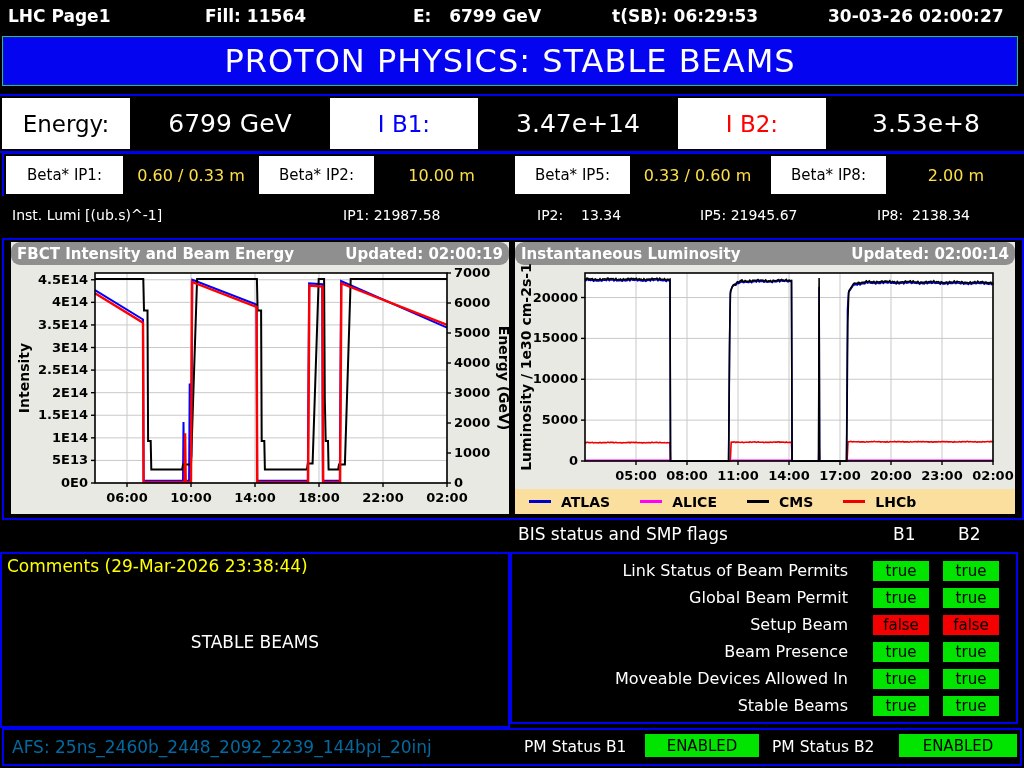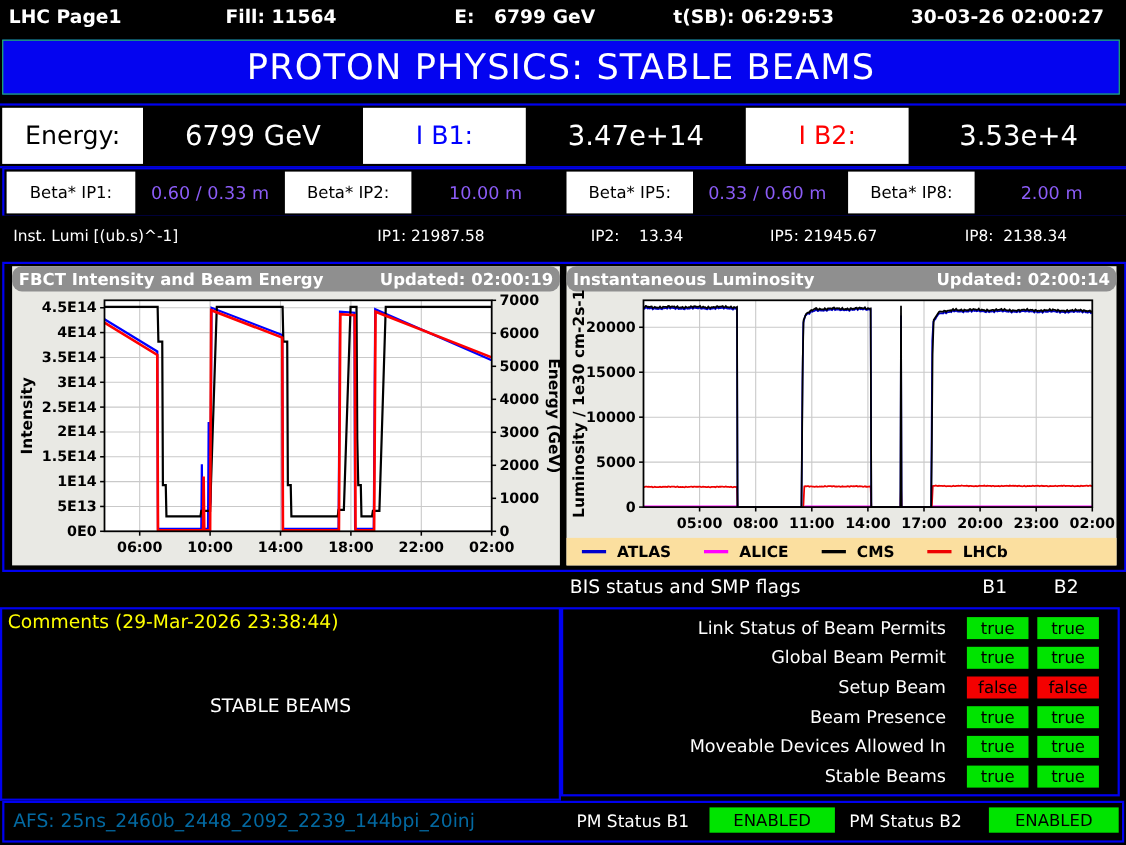--- a/index.html
+++ b/index.html
@@ -18,21 +18,21 @@
              border-top:2px solid #0000f0;border-bottom:2px solid #0000f0;
              display:flex;align-items:stretch;gap:4px;padding:2px 2px;}
   .ecell{display:flex;align-items:center;justify-content:center;white-space:pre;}
   .elabel{background:#fff;color:#000;font-size:23px;text-align:right;}
   .evalue{background:#000;color:#fff;font-size:25px;}
   
   #betarow{position:absolute;top:152px;left:2px;width:1016px;height:38px;background:#000;
            border:2px solid #0000f0;display:flex;gap:4px;padding:2px 2px;}
   .bcell{display:flex;align-items:center;justify-content:center;white-space:pre;}
   .blabel{background:#fff;color:#000;font-size:15px;}
-  .bvalue{background:#000;color:#8b5cf6;font-size:16px;text-align:right;}
+  .bvalue{background:#000;color:#fde047;font-size:16px;text-align:right;}
   
   #lumirow{position:absolute;top:196px;left:0;width:1024px;height:40px;background:#000;}
   #lumirow span{position:absolute;top:11px;font-size:14px;white-space:pre;}
   
   #chartsbox{position:absolute;top:238px;left:2px;width:1018px;height:278px;background:#000;
              border:2px solid #0000f0;}
   .panel{position:absolute;top:2px;height:272px;background:#e9e9e4;}
   #panel-left{left:7px;width:498px;}
   #panel-right{left:511px;width:500px;}
   .phead{height:23px;background:#8f8f8f;color:#fff;font-size:15px;font-weight:bold;
@@ -47,21 +47,21 @@
   #bishead span{position:absolute;top:4px;font-size:17px;}
   
   #comments{position:absolute;top:552px;left:0;width:506px;height:172px;background:#000;
             border:2px solid #0000f0;}
   #comments .ctitle{position:absolute;top:2px;left:5px;font-size:17px;color:#ff0;}
   #comments .cbody{position:absolute;top:78px;left:0;width:100%;text-align:center;font-size:17px;color:#fff;}
   
   #bisbox{position:absolute;top:552px;left:510px;width:508px;height:172px;background:#000;
           border:2px solid #0000f0;display:flex;flex-direction:column;justify-content:space-around;
           padding:3px 12px 3px 0;box-sizing:border-box;}
-  .bisrow{display:grid;grid-template-columns:1fr 62px 66px;align-items:center;}
+  .bisrow{display:grid;grid-template-columns:1fr 62px 66px;gap:6px;align-items:center;}
   .bislabel{text-align:right;padding-right:16px;font-size:16px;color:#fff;}
   .flag{display:inline-block;width:56px;justify-self:center;text-align:center;color:#000;
         font-size:15px;padding:1px 0;}
   
   #afsrow{position:absolute;top:728px;left:2px;width:1016px;height:34px;background:#000;
           border:2px solid #0000f0;}
   #afsrow .afs{position:absolute;top:7px;left:8px;font-size:17px;color:#0369a1;}
   #afsrow .pmlabel{position:absolute;top:8px;font-size:15.5px;color:#fff;}
   #afsrow .pmbadge{position:absolute;top:4px;height:23px;color:#000;font-size:15px;
                    display:flex;align-items:center;justify-content:center;}
@@ -82,21 +82,21 @@
   <div id="titlebox">
     <span class="t">PROTON PHYSICS: STABLE BEAMS</span>
   </div>
 
   <div id="energyrow">
     <div class="ecell elabel" style="width:128px">Energy:</div>
     <div class="ecell evalue" style="width:192px">6799 GeV</div>
     <div class="ecell elabel" style="width:148px;color:#0000ff">I B1:</div>
     <div class="ecell evalue" style="width:192px">3.47e+14</div>
     <div class="ecell elabel" style="width:148px;color:#ff0000">I B2:</div>
-    <div class="ecell evalue" style="flex:1">3.53e+4</div>
+    <div class="ecell evalue" style="flex:1">3.53e+8</div>
   </div>
 
   <div id="betarow">
     <div class="bcell blabel" style="width:117px">Beta* IP1:</div>
     <div class="bcell bvalue" style="width:128px">0.60 / 0.33 m</div>
     <div class="bcell blabel" style="width:115px">Beta* IP2:</div>
     <div class="bcell bvalue" style="width:127px">10.00 m</div>
     <div class="bcell blabel" style="width:115px;margin-left:6px">Beta* IP5:</div>
     <div class="bcell bvalue" style="width:127px">0.33 / 0.60 m</div>
     <div class="bcell blabel" style="width:115px;margin-left:6px">Beta* IP8:</div>

